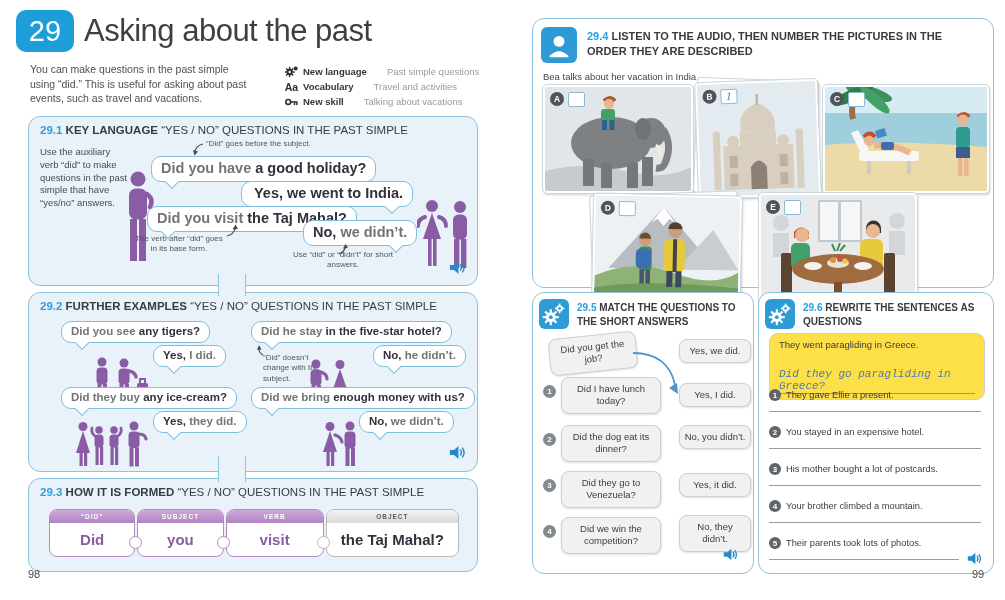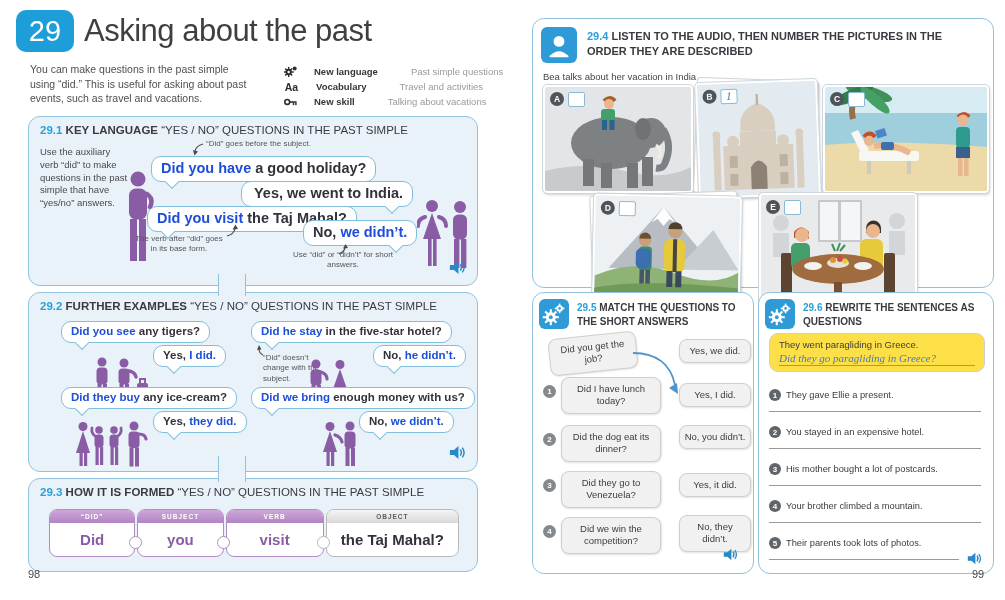--- a/index.html
+++ b/index.html
@@ -5,39 +5,39 @@
   html,body{margin:0;padding:0;background:#fff;}
   .spread{position:relative;width:1005px;height:600px;background:#fff;overflow:hidden;
           font-family:"Liberation Sans","DejaVu Sans",sans-serif;color:#3a3a40;}
   .abs{position:absolute;}
   
   .unit-badge{position:absolute;left:16px;top:10px;width:58px;height:42px;background:#1d9ed9;
               border-radius:10px;color:#fff;font-size:29px;display:flex;align-items:center;justify-content:center;}
   .unit-title{position:absolute;left:84px;top:13px;font-size:31px;color:#3f3f41;letter-spacing:-0.5px;}
   .intro{position:absolute;left:30px;top:62px;width:222px;font-size:10.5px;line-height:1.4;color:#4f4f52;}
   .legend{position:absolute;left:284px;top:64px;width:200px;}
-  .legend-row{display:flex;align-items:center;height:15px;gap:17px;}
+  .legend-row{display:flex;align-items:center;height:15px;gap:4px;}
   .legend-ic{width:15px;display:flex;justify-content:center;}
   .legend-label{font-weight:bold;font-size:9.5px;color:#36363c;white-space:nowrap;}
   .legend-val{font-size:9.5px;color:#9a9a9a;white-space:nowrap;padding-left:16px;}
   
   .box{position:absolute;border:1.5px solid #8fc3dd;border-radius:12px;background:#e9f2f8;}
   .box.white{background:#fff;}
   .bhead{position:absolute;font-size:11.5px;white-space:nowrap;}
   .bnum{color:#2a9fd8;font-weight:bold;}
   .bbold{font-weight:bold;color:#3a3a40;}
   .brest{color:#3a3a40;}
   .tab{position:absolute;width:26px;background:#e9f2f8;border-left:1.5px solid #8fc3dd;border-right:1.5px solid #8fc3dd;z-index:4;}
   
   .bub{position:absolute;background:#fff;border:1.5px solid #7fbedd;border-radius:10px;
        padding:2px 9px;white-space:nowrap;font-weight:bold;line-height:1.35;}
   .bub::after{content:"";position:absolute;bottom:-6.5px;left:15px;width:9px;height:9px;background:#fff;
        border-left:1.5px solid #7fbedd;border-bottom:1.5px solid #7fbedd;transform:rotate(-45deg);}
   .bub.tr::after{left:auto;right:15px;}
-  .tp{color:#1d4ed8;}
+  .tp{color:#737373;}
   .td{color:#33323c;}
   .big{font-size:14.5px;}
   .sml{font-size:11.5px;}
   .note{position:absolute;font-size:9.5px;color:#4a4a4e;line-height:1.35;}
   .ann{position:absolute;font-size:8px;color:#55555a;line-height:1.3;}
   .spk{position:absolute;cursor:pointer;}
   
   .piece{position:relative;border:1.5px solid #b48cc4;border-radius:8px;overflow:hidden;background:#fff;}
   .piece .strip{height:13px;background:linear-gradient(#cda7d8,#b284c4);color:#fff;font-size:6.5px;
         font-weight:bold;letter-spacing:1px;display:flex;align-items:center;justify-content:center;}
@@ -61,22 +61,22 @@
   
   .card{position:absolute;background:#f1f1f1;border:1px solid #cfcfcf;border-radius:8px;
         font-size:9.5px;color:#3c3c3c;text-align:center;padding:5px 4px;line-height:1.3;
         box-shadow:0.5px 1px 2px rgba(0,0,0,0.12);}
   .ncirc{position:absolute;width:13px;height:13px;border-radius:50%;background:#84898d;color:#fff;
         font-size:8px;font-weight:bold;display:flex;align-items:center;justify-content:center;}
   .ncirc.dark{background:#5f6569;width:12px;height:12px;}
   .exhead{position:absolute;font-size:10px;font-weight:bold;line-height:1.35;color:#3a3a40;}
   .excard{position:absolute;background:#fde047;border:1px solid #cfcfcf;border-radius:9px;padding:5px 9px;}
   .exsent{font-size:9.5px;color:#3c3c3c;}
-  .hand{font-family:Liberation Serif, serif;font-style:italic;font-size:11px;color:#4c7ab0;
-        border-bottom:1px solid #7a9cc0;padding-bottom:1px;margin-top:2px;}
+  .hand{font-family:Liberation Mono, monospace;font-style:italic;font-size:11px;color:#4c7ab0;
+        border-bottom:1px solid #7a9cc0;padding-bottom:1px;margin-top:18px;}
   .item-text{font-size:9.3px;color:#3c3c3c;margin-left:17px;line-height:12px;}
   .uline{position:absolute;border-bottom:1px solid #9a9a9a;}
   .pagenum{position:absolute;font-size:11px;color:#4a4a4a;}
   .fig{position:absolute;}
 </style>
 </head>
 <body>
 
 <div class="spread">
 

